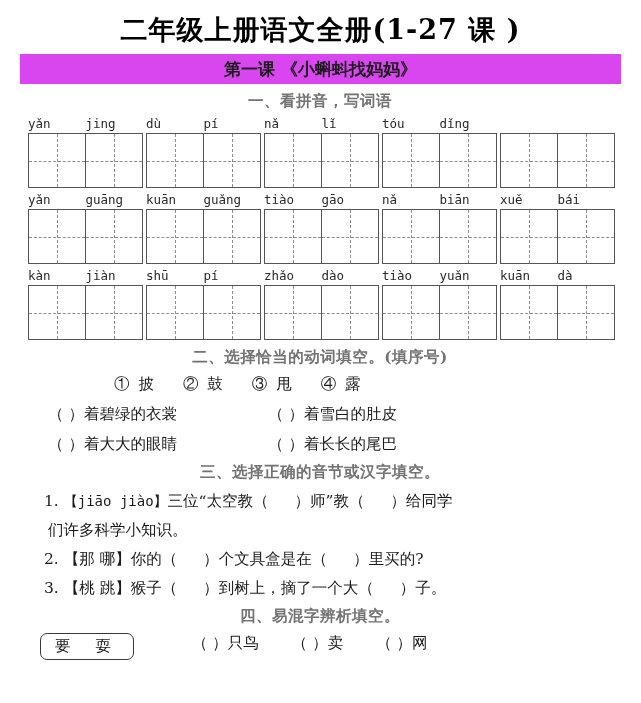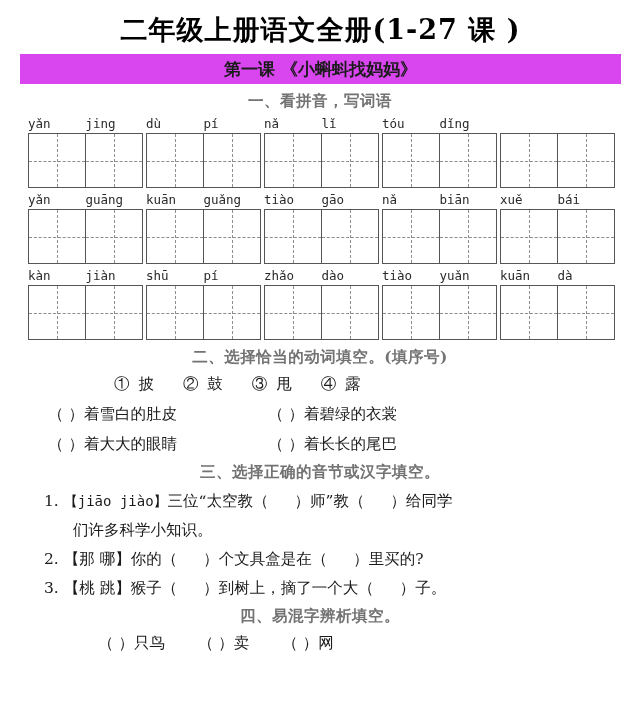--- a/index.html
+++ b/index.html
@@ -145,21 +145,21 @@
     color: #1a1a1a;
     white-space: nowrap;
   }
   .num-item .mono {
     font-family: "DejaVu Sans Mono", "Liberation Mono", monospace;
     font-size: 14px;
   }
   .num-item-cont {
     font-size: 15.5px;
     font-family: "DejaVu Serif", "Liberation Serif", serif;
-    padding-left: 73px;
+    padding-left: 48px;
     margin-top: 8px;
     color: #1a1a1a;
     white-space: nowrap;
   }
   .blank-gap { display: inline-block; width: 26px; }
 
   
   .sec4-row {
     display: flex;
     align-items: flex-start;
@@ -328,22 +328,22 @@
 <div class="sec-head">二、选择恰当的动词填空。(填序号)</div>
 
 <div class="opt-line">
   <span class="opt">① 披</span>
   <span class="opt">② 鼓</span>
   <span class="opt">③ 甩</span>
   <span class="opt">④ 露</span>
 </div>
 
 <div class="fill-row">
+  <div class="fill-item blank">（    ）着碧绿的衣裳</div>
   <div class="fill-item blank">（    ）着雪白的肚皮</div>
-  <div class="fill-item blank">（    ）着碧绿的衣裳</div>
 </div>
 <div class="fill-row">
   <div class="fill-item blank">（    ）着大大的眼睛</div>
   <div class="fill-item blank">（    ）着长长的尾巴</div>
 </div>
 
 <div class="sec-head">三、选择正确的音节或汉字填空。</div>
 
 <div class="num-item">
   <span>1.</span>
@@ -357,18 +357,19 @@
 </div>
 
 <div class="num-item">
   <span>3.</span>
   <span>【桃  跳】</span><span>猴子（</span><span class="blank-gap"></span><span>）到树上，摘了一个大（</span><span class="blank-gap"></span><span>）子。</span>
 </div>
 
 <div class="sec-head">四、易混字辨析填空。</div>
 
 <div class="sec4-row">
+  <div class="charbox">要 耍</div>
   <div class="sec4-blanks">
     <span class="seg">（   ）只鸟</span>
     <span class="seg">（   ）卖</span>
     <span class="seg">（   ）网</span>
   </div>
 </div>
 
 </body></html>

